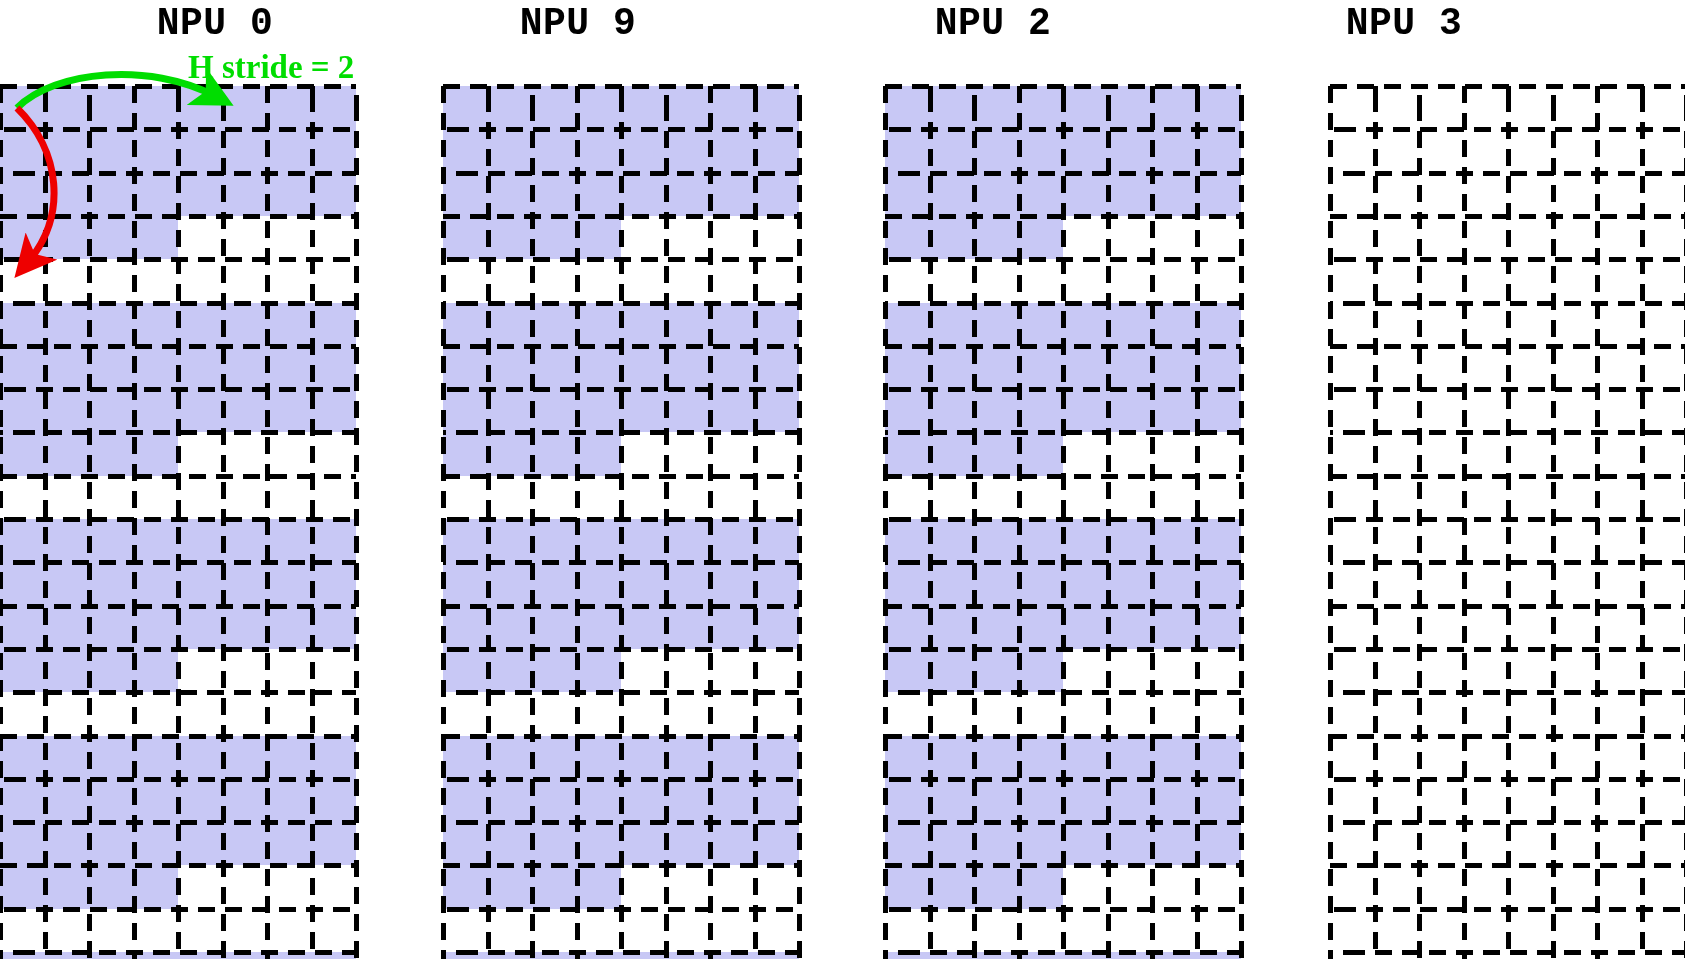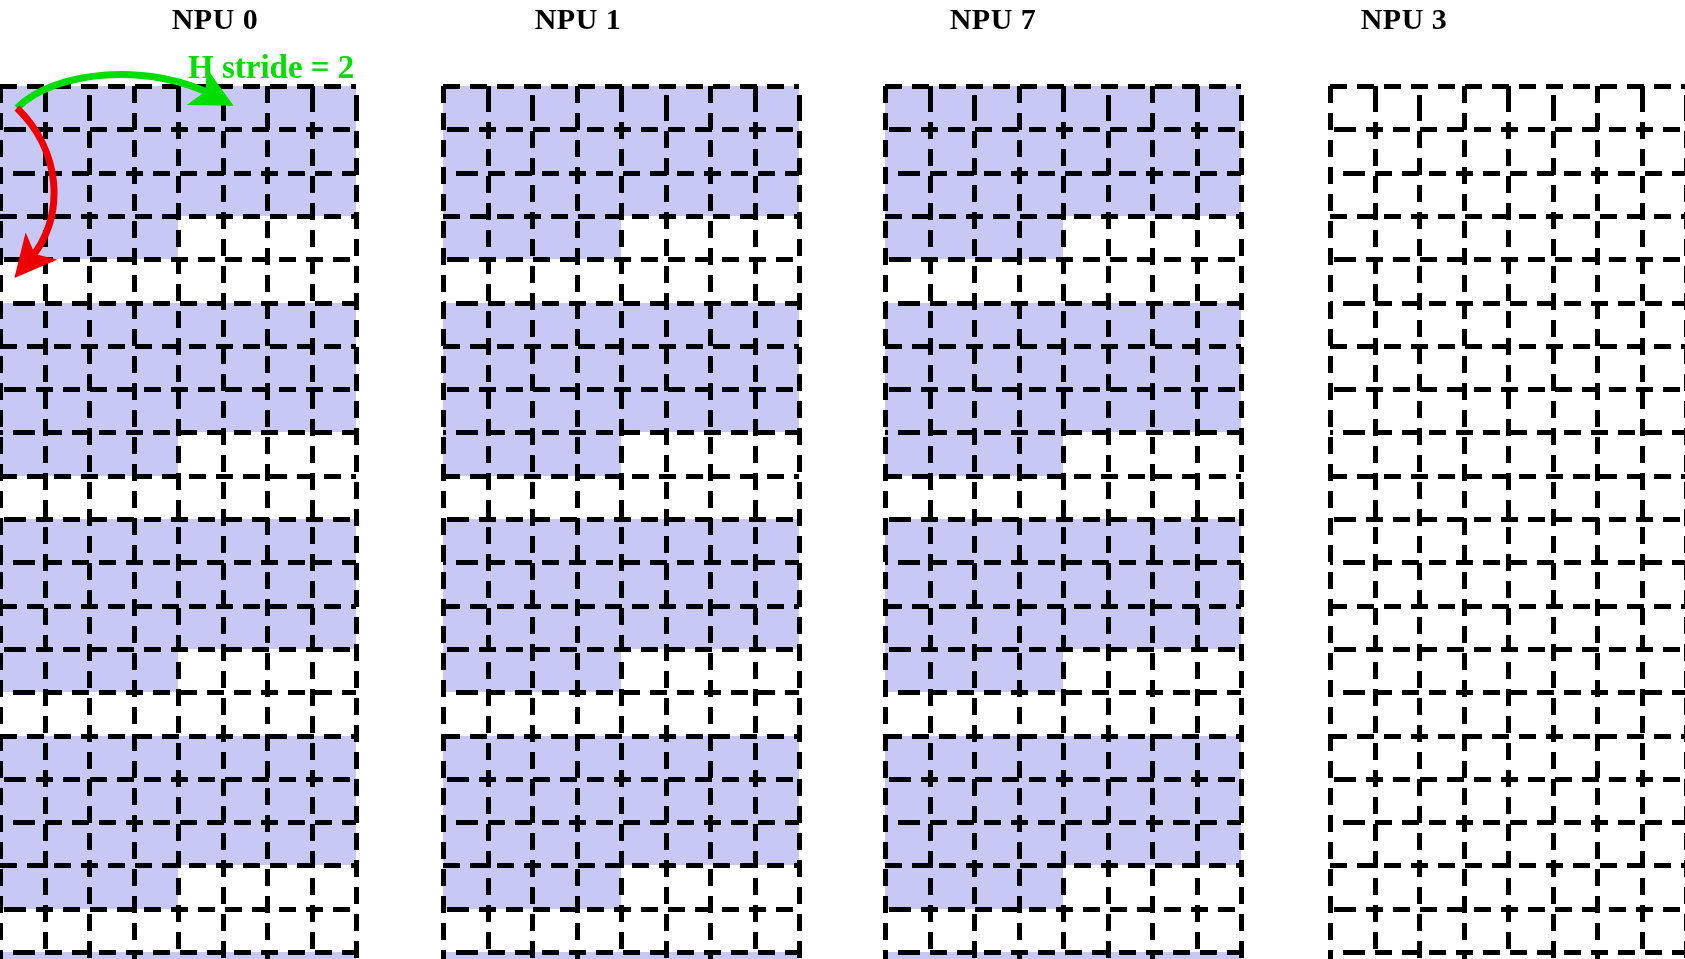--- a/index.html
+++ b/index.html
@@ -13,27 +13,27 @@
     height: 959px;
     overflow: hidden;
     background: #ffffff;
     font-family: "Liberation Serif", "DejaVu Serif", serif;
   }
 
   
   .npu-title {
     position: absolute;
     top: 2px;
-    font-size: 30px;
+    font-size: 38px;
     font-weight: bold;
     color: #000000;
     white-space: nowrap;
     text-align: center;
     letter-spacing: 0.5px;
-    font-family: Liberation Serif, serif;
+    font-family: Liberation Mono, monospace;
   }
 
   
   .panel {
     position: absolute;
     top: 86px;
   }
   .panel-inner {
     position: relative;
     width: 100%;
@@ -98,22 +98,22 @@
     left: 56px;
     top: 186px;
   }
 </style>
 </head>
 <body>
 
 <div id="stage">
 
   <div class="npu-title" style="left:115px; width:200px;">NPU 0</div>
-  <div class="npu-title" style="left:478px; width:200px;">NPU 1</div>
-  <div class="npu-title" style="left:893px; width:200px;">NPU 7</div>
+  <div class="npu-title" style="left:478px; width:200px;">NPU 9</div>
+  <div class="npu-title" style="left:893px; width:200px;">NPU 2</div>
   <div class="npu-title" style="left:1304px; width:200px;">NPU 3</div>
 
   <div id="panels-root">
       <div class="panel" style="left: 0px; width: 356px; height: 873px;">
         <div class="panel-inner">
           <div class="fill-layer">
             <div class="cell-fill" style="left: 0px; top: 0px; width: 356px; height: 43.3px; background: rgb(200, 200, 245);"></div>
             <div class="cell-fill" style="left: 0px; top: 43.3px; width: 356px; height: 43.3px; background: rgb(200, 200, 245);"></div>
             <div class="cell-fill" style="left: 0px; top: 86.6px; width: 356px; height: 43.3px; background: rgb(200, 200, 245);"></div>
             <div class="cell-fill" style="left: 0px; top: 129.9px; width: 178px; height: 43.3px; background: rgb(200, 200, 245);"></div>

